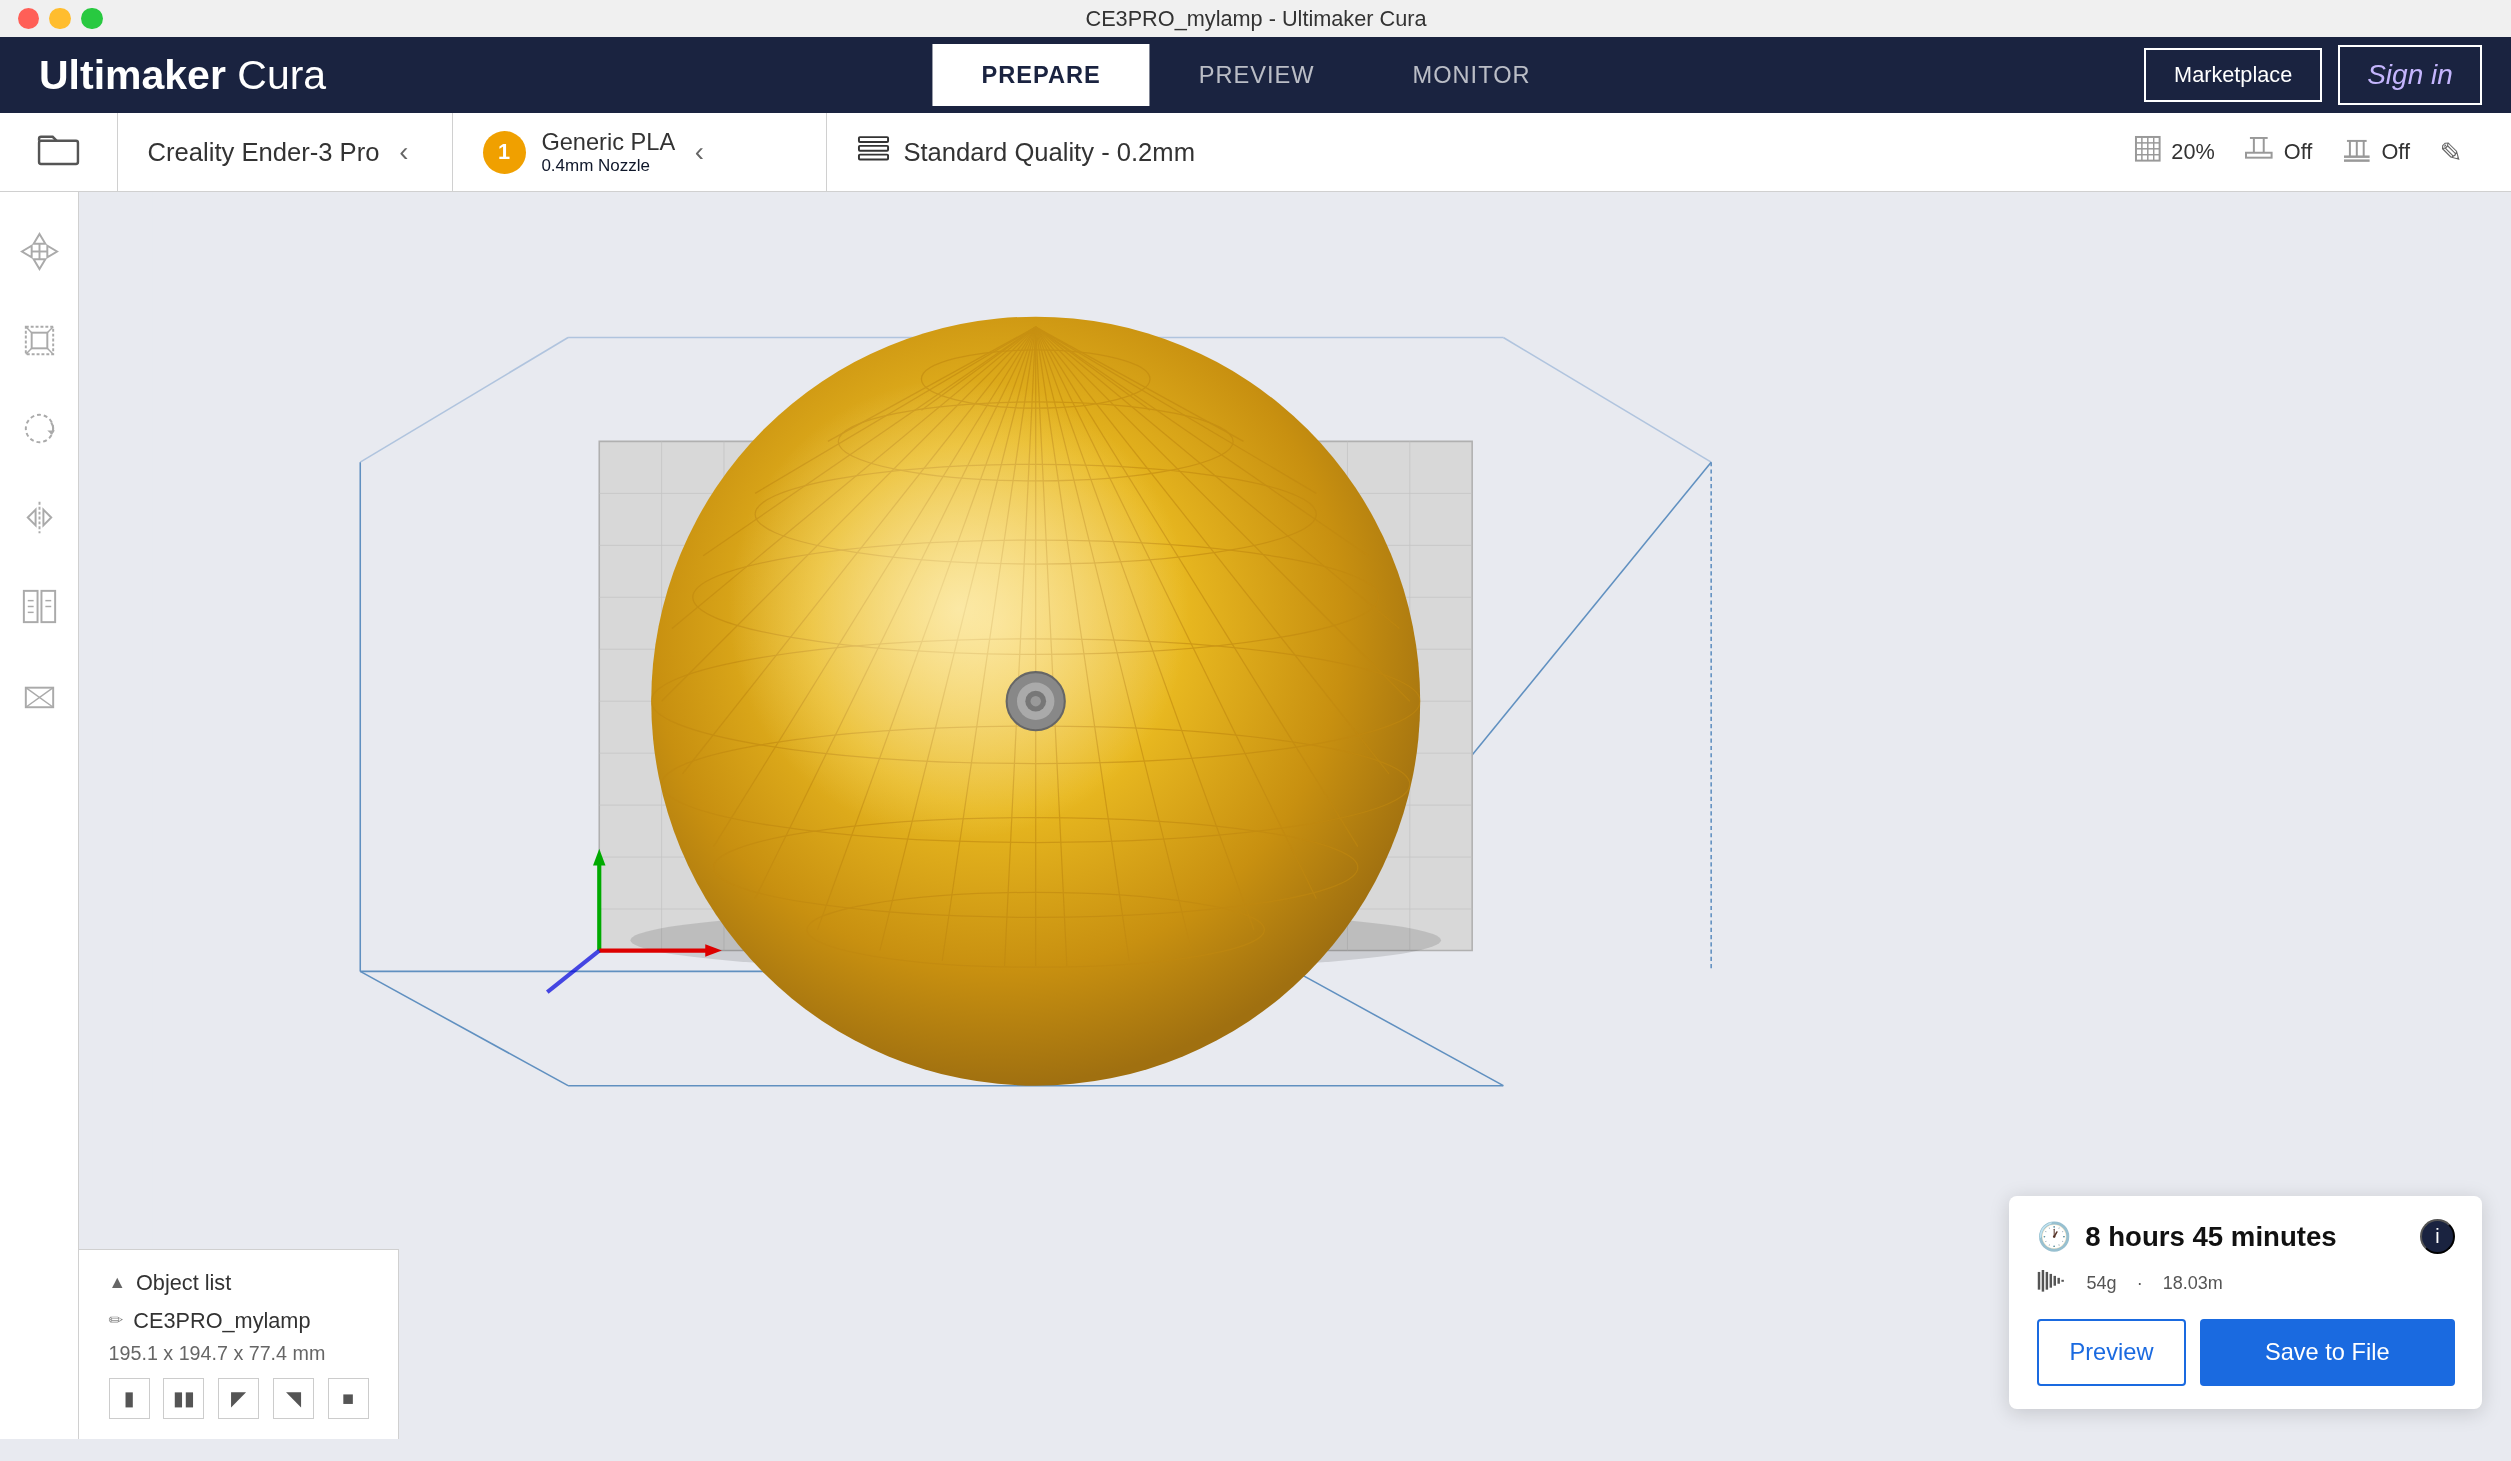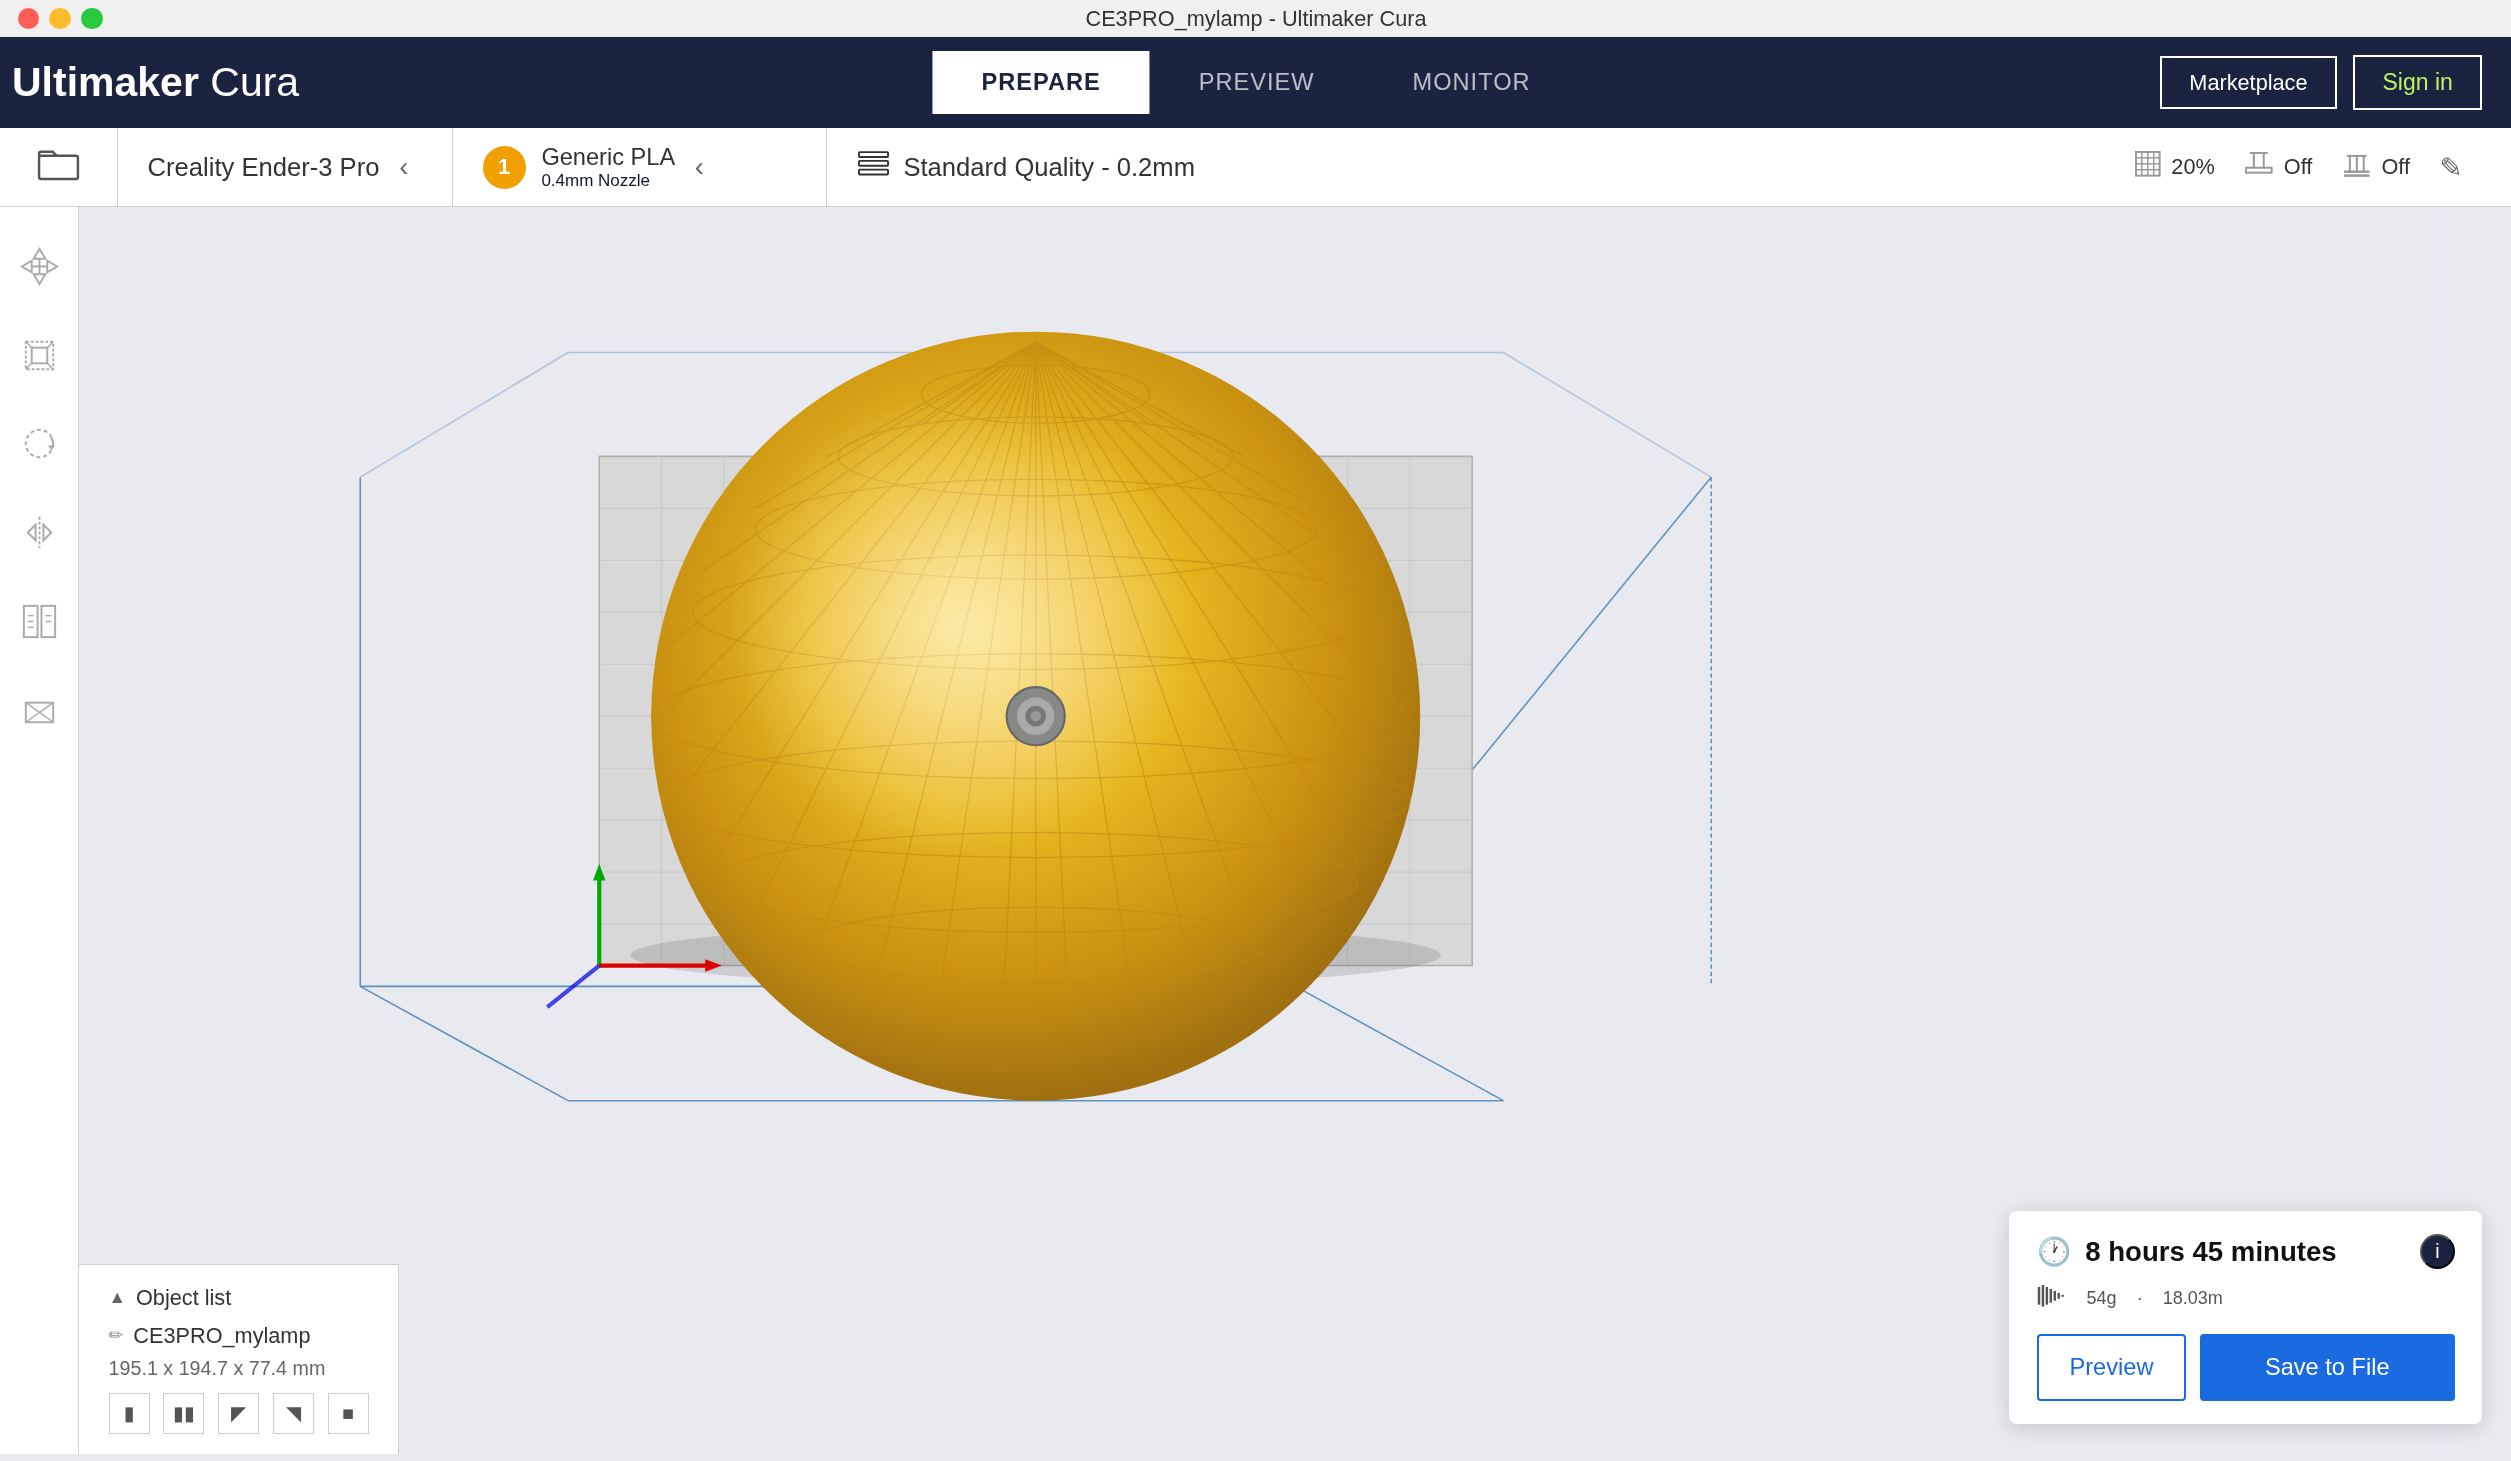--- a/index.html
+++ b/index.html
@@ -17,24 +17,24 @@
     .titlebar-title { font-size: 21.7px; color: #333; }
     .traffic-lights { position: absolute; left: 17.7px; display: flex; gap: 9.9px; }
     .tl { width: 21.7px; height: 21.7px; border-radius: 50%; }
     .tl-red { background: #ff5f57; }
     .tl-yellow { background: #ffbd2e; }
     .tl-green { background: #28c940; }
 
     
     .topnav {
       background: #1a2340;
-      height: 91px;
-      display: flex;
-      align-items: center;
-      padding: 0 12px;
+      height: 76px;
+      display: flex;
+      align-items: center;
+      padding: 0 39px;
       position: relative;
     }
     .app-title { color: white; font-size: 41px; font-weight: 300; }
     .app-title strong { font-weight: 700; }
     .nav-tabs { display: flex; gap: 0; position: absolute; left: 50%; transform: translateX(-50%); }
     .nav-tab {
       padding: 17.7px 49px;
       font-size: 23.6px;
       color: rgba(255,255,255,0.7);
       cursor: pointer;
@@ -50,24 +50,25 @@
       border: 2px solid white;
       background: transparent;
       color: white;
       padding: 11.8px 27.6px;
       font-size: 21.7px;
       cursor: pointer;
     }
     .btn-signin {
       border: 2px solid white;
       background: transparent;
-      color: #bef264;
+      color: #c4b5fd;
       padding: 11.8px 27.6px;
-      font-size: 23px;
-      cursor: pointer;
+      font-size: 28px;
+      cursor: pointer;
+      font-style: italic;
     }
 
     
     .toolbar {
       background: white;
       height: 79px;
       display: flex;
       align-items: center;
       border-bottom: 1px solid #d0d0d0;
       padding: 1px 0;

